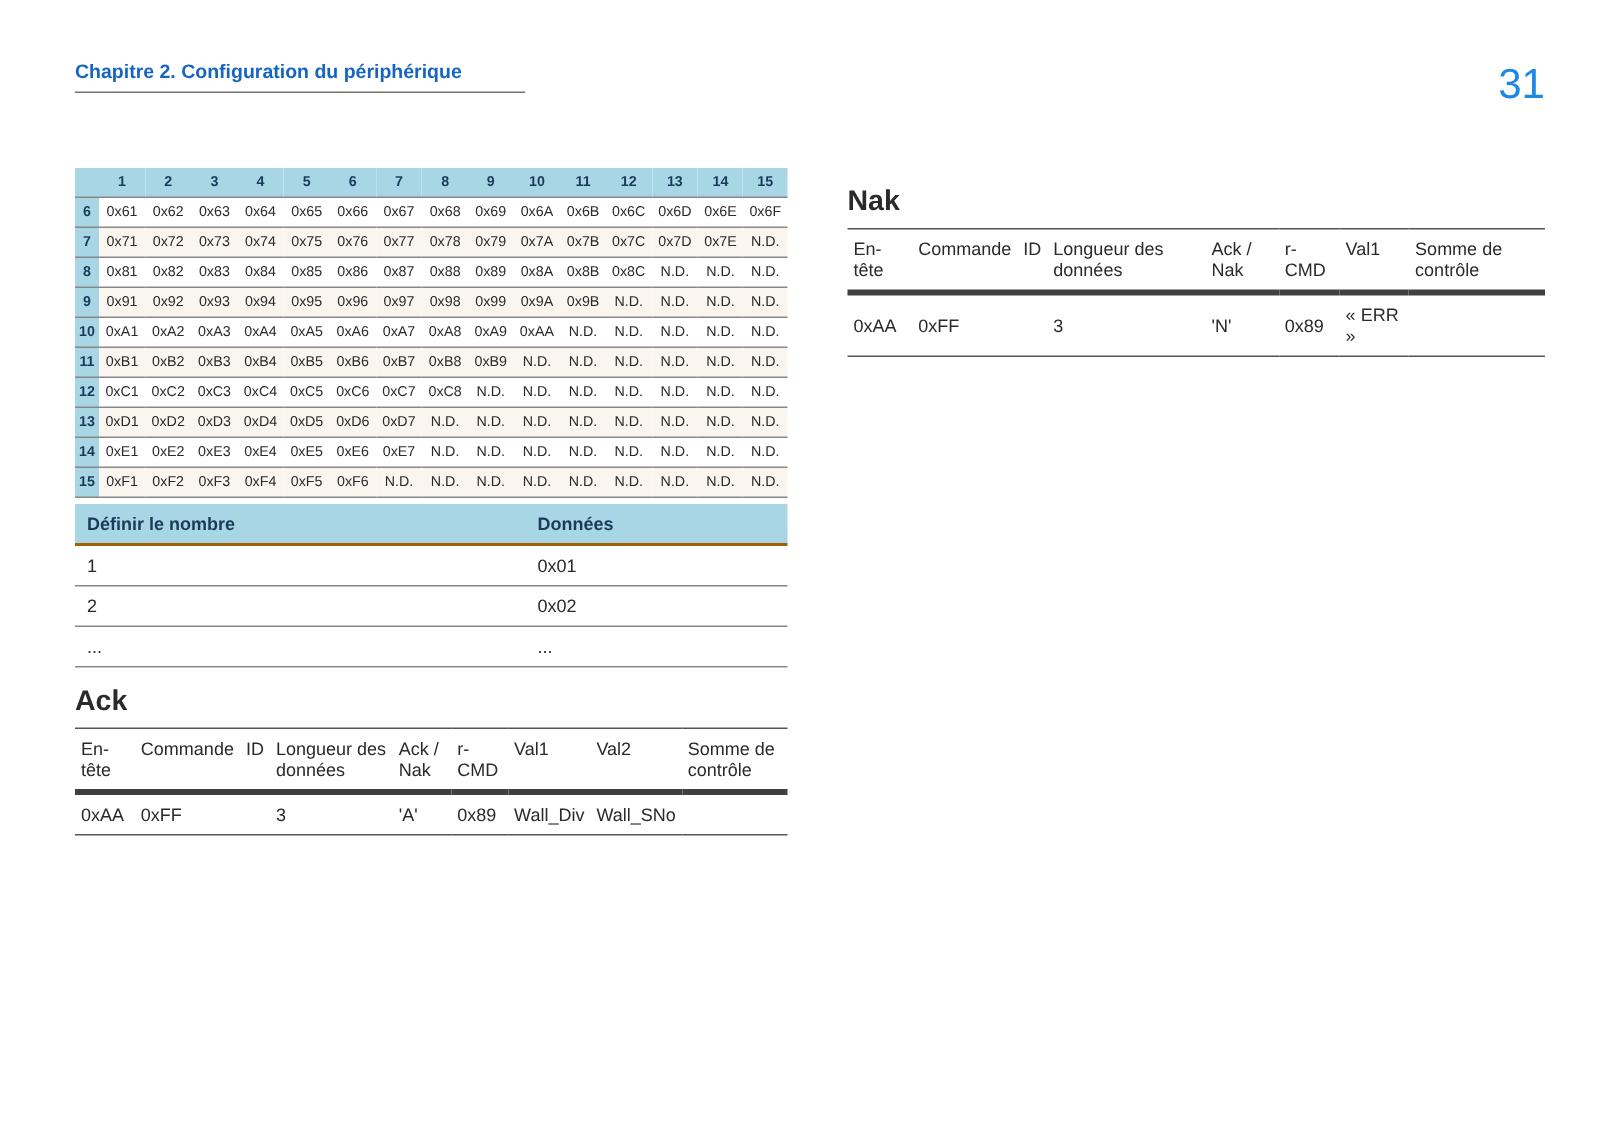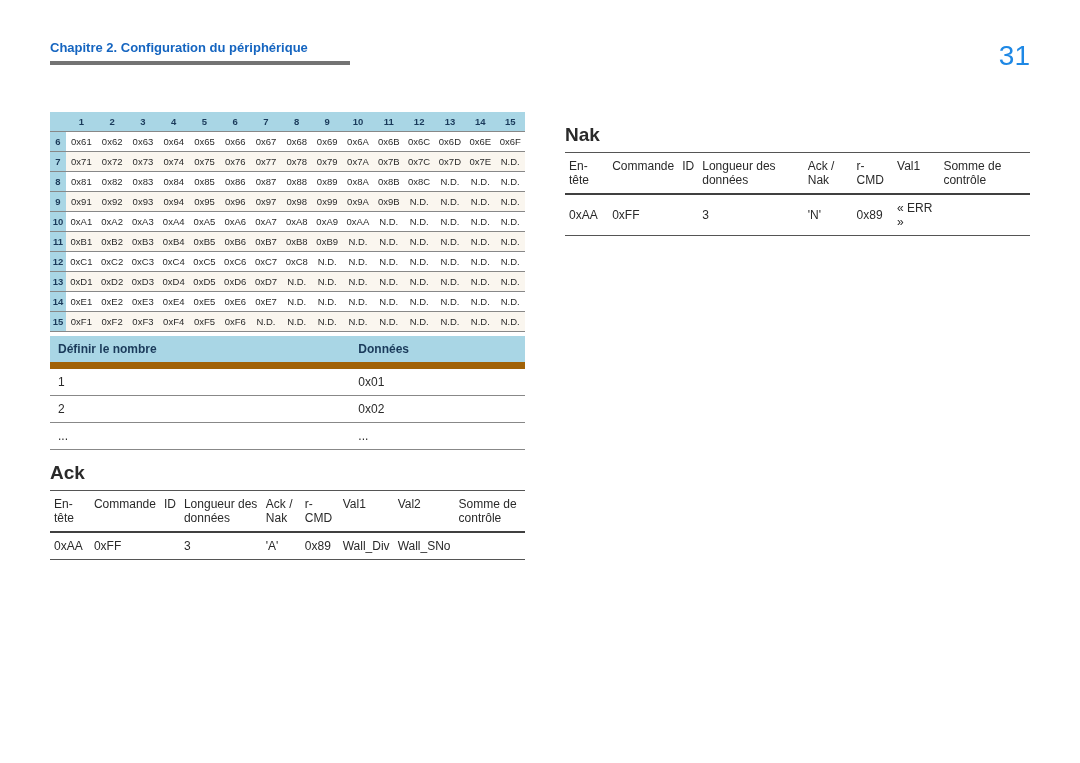--- a/index.html
+++ b/index.html
@@ -14,21 +14,21 @@
   .header-row {
     display: flex;
     align-items: flex-start;
     justify-content: space-between;
     margin-bottom: 40px;
   }
   .chapter-title {
     color: #1565c0;
     font-weight: 600;
     font-size: 13px;
-    border-bottom: 4px solid #737373;
+    border-bottom: 1px solid #737373;
     padding-bottom: 6px;
     flex: 0 0 300px;
   }
   .page-num {
     color: #1e88e5;
     font-size: 28px;
     font-weight: 400;
   }
 
   .columns {
@@ -79,40 +79,40 @@
     width: 100%;
     font-size: 12px;
     margin-top: 4px;
   }
   table.def th {
     background: #a9d6e5;
     text-align: left;
     padding: 6px 8px;
     font-weight: bold;
     color: #1a3a5a;
-    border-bottom: 7px solid #a16207;
+    border-bottom: 2px solid #a16207;
   }
   table.def td {
     text-align: left;
     padding: 6px 8px;
     border-bottom: 1px solid #888;
   }
 
   
   table.ack {
     border-collapse: collapse;
     width: 100%;
     font-size: 12px;
     margin-top: 6px;
   }
   table.ack th {
     text-align: left;
     font-weight: normal;
     border-top: 1px solid #555;
-    border-bottom: 2px solid #404040;
+    border-bottom: 4px solid #404040;
     padding: 6px 4px;
     vertical-align: top;
   }
   table.ack td {
     text-align: left;
     padding: 6px 4px;
     border-bottom: 1px solid #555;
   }
 
   .err-note { margin-top: 8px; font-size: 12px; color: #2a2a2a; }

